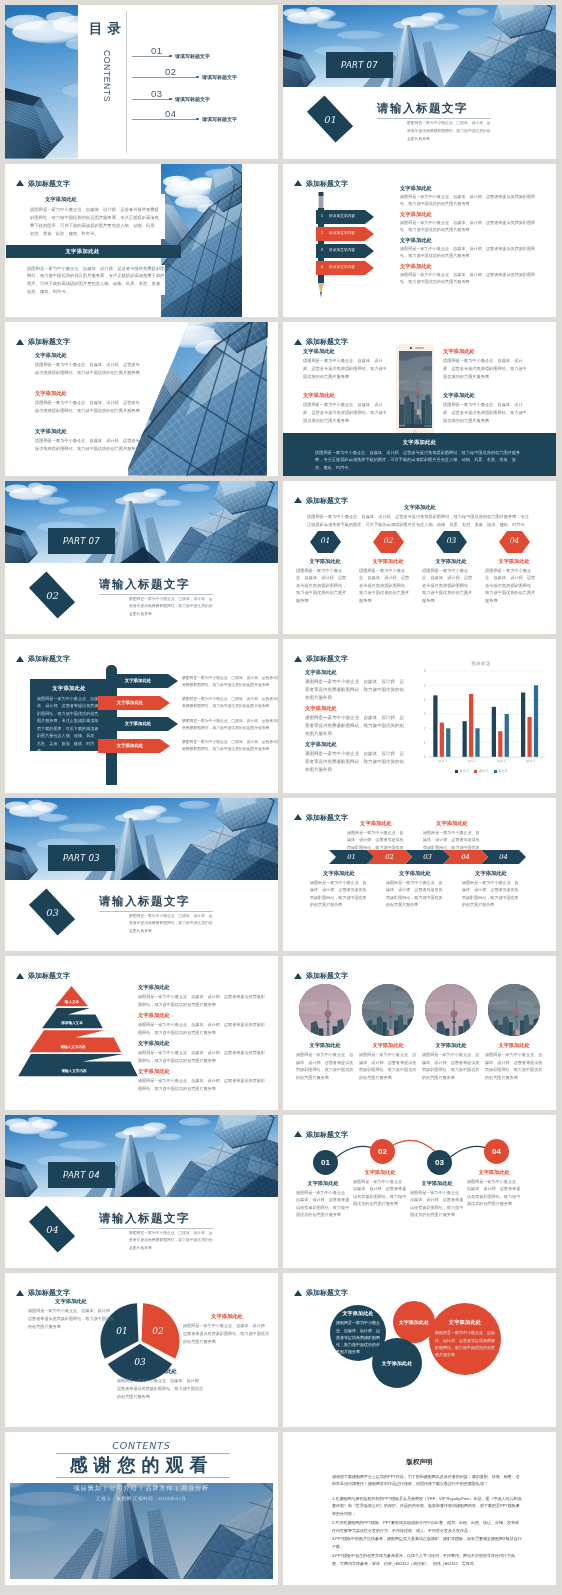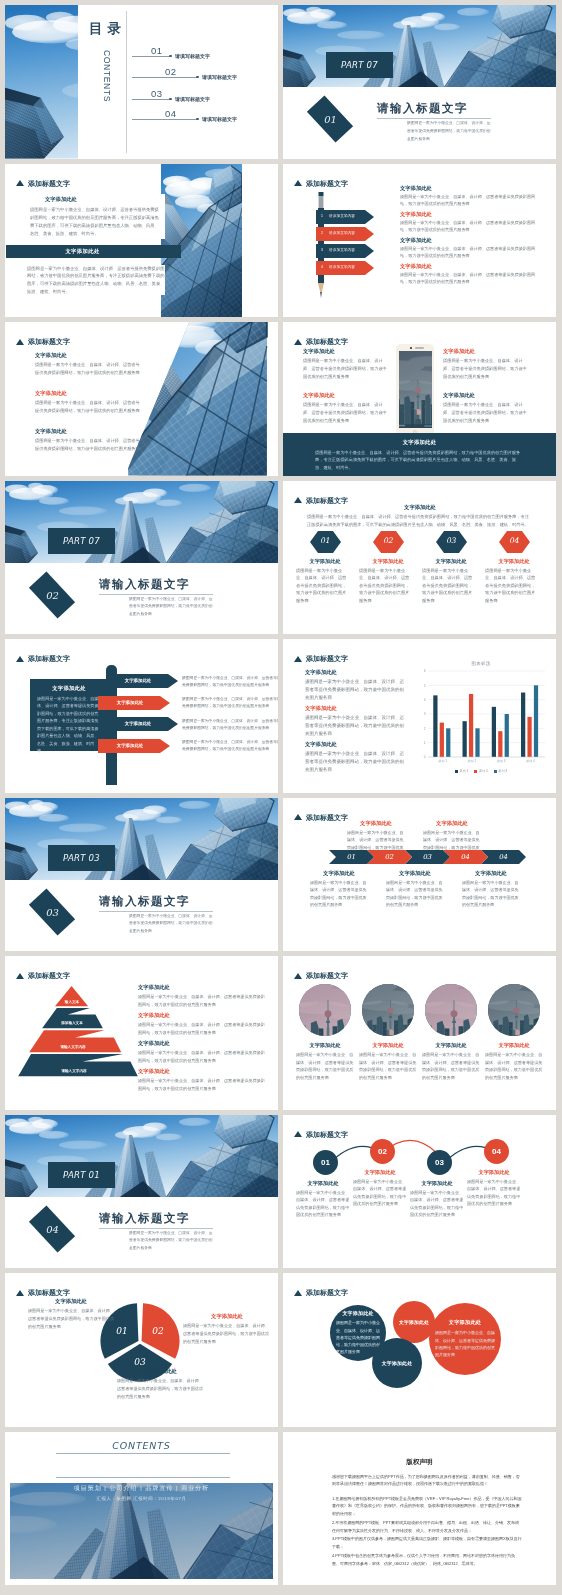--- a/index.html
+++ b/index.html
@@ -1763,21 +1763,21 @@
 <path d="M240 18 L224 86"></path>
             <path d="M260 25 L251 86"></path>
             <path d="M219 30 L198 86"></path>
 <path d="M178 64 L273 86"></path>
 </g>
 <path d="M160 86 L186 48" stroke="#0c2a43" stroke-width="0.9" opacity="0.65" fill="none"></path>
 <path d="M104 86 L122 22" stroke="#ffffff" stroke-width="0.5" opacity="0.3" fill="none"></path>
 </svg>
       </div>
       <div class="part-badge">
-        <span>PART 01</span>
+        <span>PART 04</span>
       </div>
       <div class="part-dia">
         <span class="part-dia-t">04</span>
       </div>
       <div class="part-title">请输入标题文字</div>
       <div class="part-rule"></div>
       <div class="part-body bd">摄图网是一家为中小微企业、自媒体、设计师、运营者等提供免费摄影图网站，致力做中国优质的创意图片服务商</div>
     </section>
 <section class="slide " style="left:283.0px;top:1114.5px">
       <div class="hdr">
@@ -1852,20 +1852,21 @@
         <div class="bb-t" style="font-size:4.9px">文字添加此处</div>
       </div>
       <div class="bb" style="left:146px;top:30px;width:72px;height:72px;background:#e04a32;z-index:2">
         <div class="bb-t" style="font-size:5.2px">文字添加此处</div>
         <div class="bb-b">摄图网是一家为中小微企业、自媒体、设计师、运营者等提供免费摄影图网站，致力做中国优质的创意图片服务商</div>
       </div>
     </section>
 <section class="slide " style="left:5.0px;top:1431.5px">
       <div class="th-script">CONTENTS</div>
       <div class="th-r1"></div>
+      <div class="th-title">感谢您的观看</div>
       <div class="th-r2"></div>
       <div class="th-photo">
         <div class="photowrap " style="left:0;top:0;width:100%;height:100%">
           <svg viewBox="0 22 273 60" preserveAspectRatio="xMidYMid slice">
 <defs>
 <linearGradient id="sky_13" x1="0.1" y1="0" x2="0.45" y2="1">
 <stop offset="0" stop-color="#2574ba"></stop>
                 <stop offset="0.26" stop-color="#4d95d1"></stop>
 <stop offset="0.58" stop-color="#92c0e3"></stop>
                 <stop offset="1" stop-color="#e4eff7"></stop>

